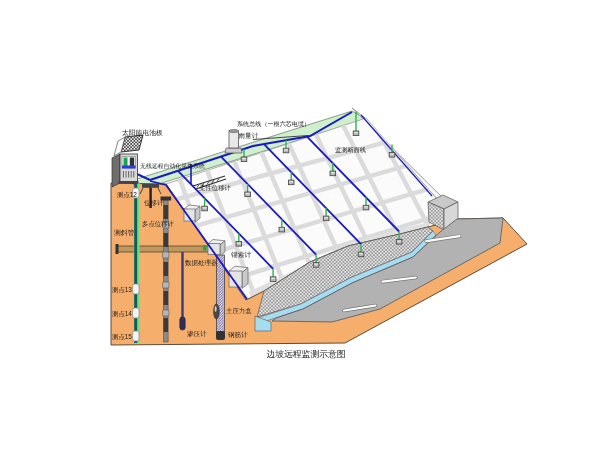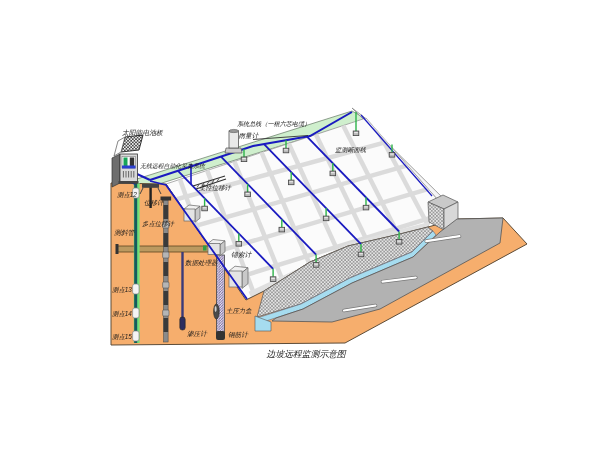--- a/index.html
+++ b/index.html
@@ -1,16 +1,16 @@
 <!DOCTYPE html>
 <html><head>
 <meta charset="utf-8">
 <style>
 html,body{margin:0;padding:0;background:#fff;width:600px;height:450px;overflow:hidden;}
-#wrap{width:495px;height:450px;filter:blur(0.6px);font-style:italic;}
+#wrap{width:495px;height:450px;filter:blur(0.6px);}
 </style>
 </head>
 <body>
 <div id="wrap">
 <svg width="600" height="450" viewBox="0 0 600 450">
       <defs>
 <pattern id="mason" width="3.4" height="3.4" patternUnits="userSpaceOnUse">
   <rect width="3.4" height="3.4" fill="#e5e5e5"></rect>
   <path d="M0,0 L3.4,3.4 M3.4,0 L0,3.4" stroke="#949494" stroke-width="0.8"></path>
 </pattern>

